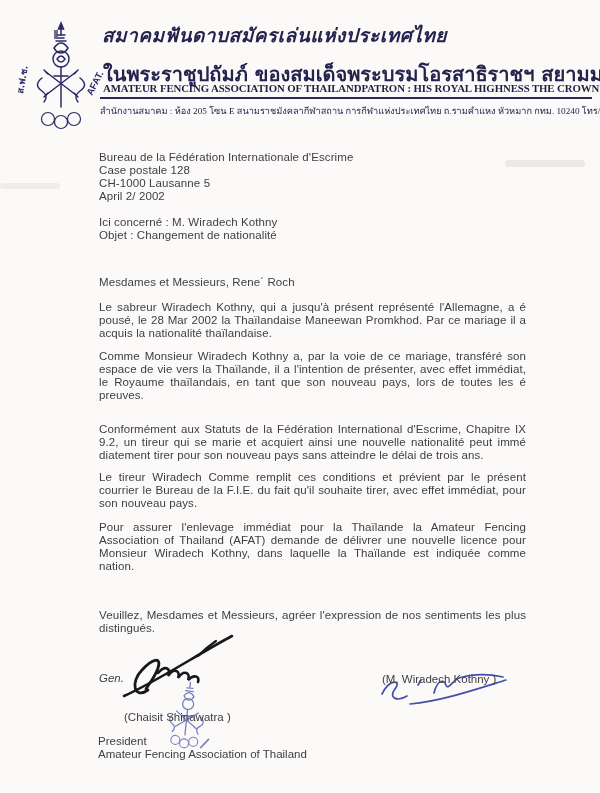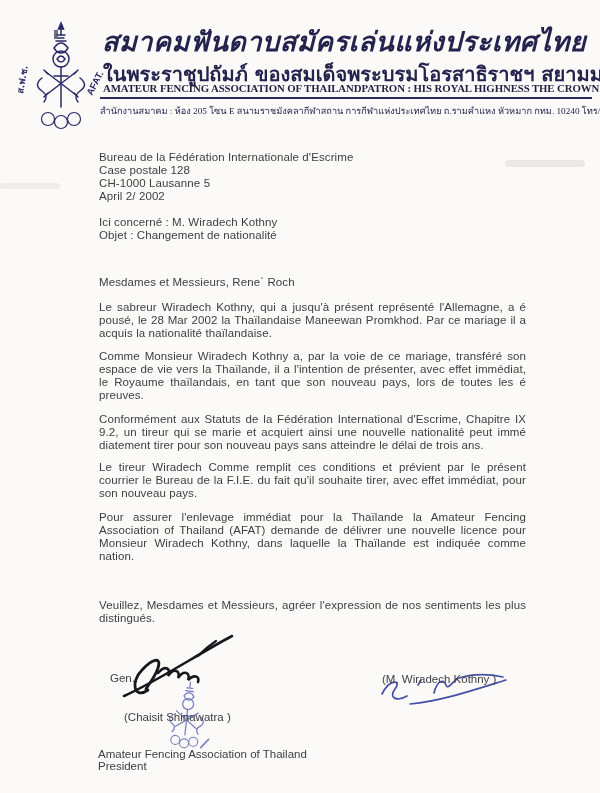--- a/index.html
+++ b/index.html
@@ -8,21 +8,21 @@
   .page {
     position:relative; width:600px; height:793px;
     background:#fbfaf9; overflow:hidden;
     font-family:"Liberation Sans", sans-serif; color:#3e3e42;
   }
   
   .logo { position:absolute; left:16px; top:20px; }
   .lh-title {
     position:absolute; left:102px; top:20px;
     font-family:Liberation Mono, monospace; font-style:italic; font-weight:bold;
-    font-size:27px; color:#23234e; white-space:nowrap; letter-spacing:0.5px;
+    font-size:19px; color:#23234e; white-space:nowrap; letter-spacing:0.5px;
   }
   .lh-sub {
     position:absolute; left:103px; top:58px;
     font-family:"DejaVu Sans", sans-serif; font-weight:bold;
     font-size:20px; color:#23234e; white-space:nowrap;
   }
   .lh-en {
     position:absolute; left:103px; top:82px; width:487px;
     display:flex; justify-content:space-between;
     font-family:"Liberation Serif", serif; font-weight:bold;
@@ -37,30 +37,30 @@
   .body-text {
     position:absolute; left:99px; top:151px; width:427px;
     font-size:11.5px; line-height:13px; letter-spacing:0.1px;
   }
   .body-text .line { white-space:nowrap; }
   .block-subject   { margin-top:13px; }
   .block-salute    { margin-top:34px; white-space:nowrap; }
   .para            { text-align:justify; }
   .p1 { margin-top:12px; }
   .p2 { margin-top:10px; }
-  .p3 { margin-top:11px; }
+  .p3 { margin-top:21px; }
   .p4 { margin-top:9px;  }
   .p5 { margin-top:11px; }
   .block-closing   { margin-top:36px; text-align:justify; }
   
   .sig-label { position:absolute; font-size:11.5px; white-space:nowrap; }
-  .gen        { left:110px;  top:672px; }
+  .gen        { left:99px;  top:672px;font-style:italic; }
   .name-left  { left:124px; top:711px; }
   .name-right { left:382px; top:673px; }
-  .role       { left:98px;  top:760px; }
+  .role       { left:98px;  top:735px; }
   .org        { left:98px;  top:748px; }
   .sig-black  { position:absolute; left:118px; top:632px; }
   .stamp      { position:absolute; left:156px; top:680px; opacity:0.78; transform:rotate(6deg); }
   .sig-blue   { position:absolute; left:374px; top:672px; }
   
   .speck { position:absolute; left:54px; top:30px; width:4px; height:9px; background:#4c4c66; opacity:.8; }
   .streak1 { position:absolute; left:505px; top:160px; width:80px; height:7px; background:#d8d5d0; opacity:.45; border-radius:4px; }
   .streak2 { position:absolute; left:0px; top:183px; width:60px; height:6px; background:#dcd9d4; opacity:.4; border-radius:4px; }
 </style>
 </head>

